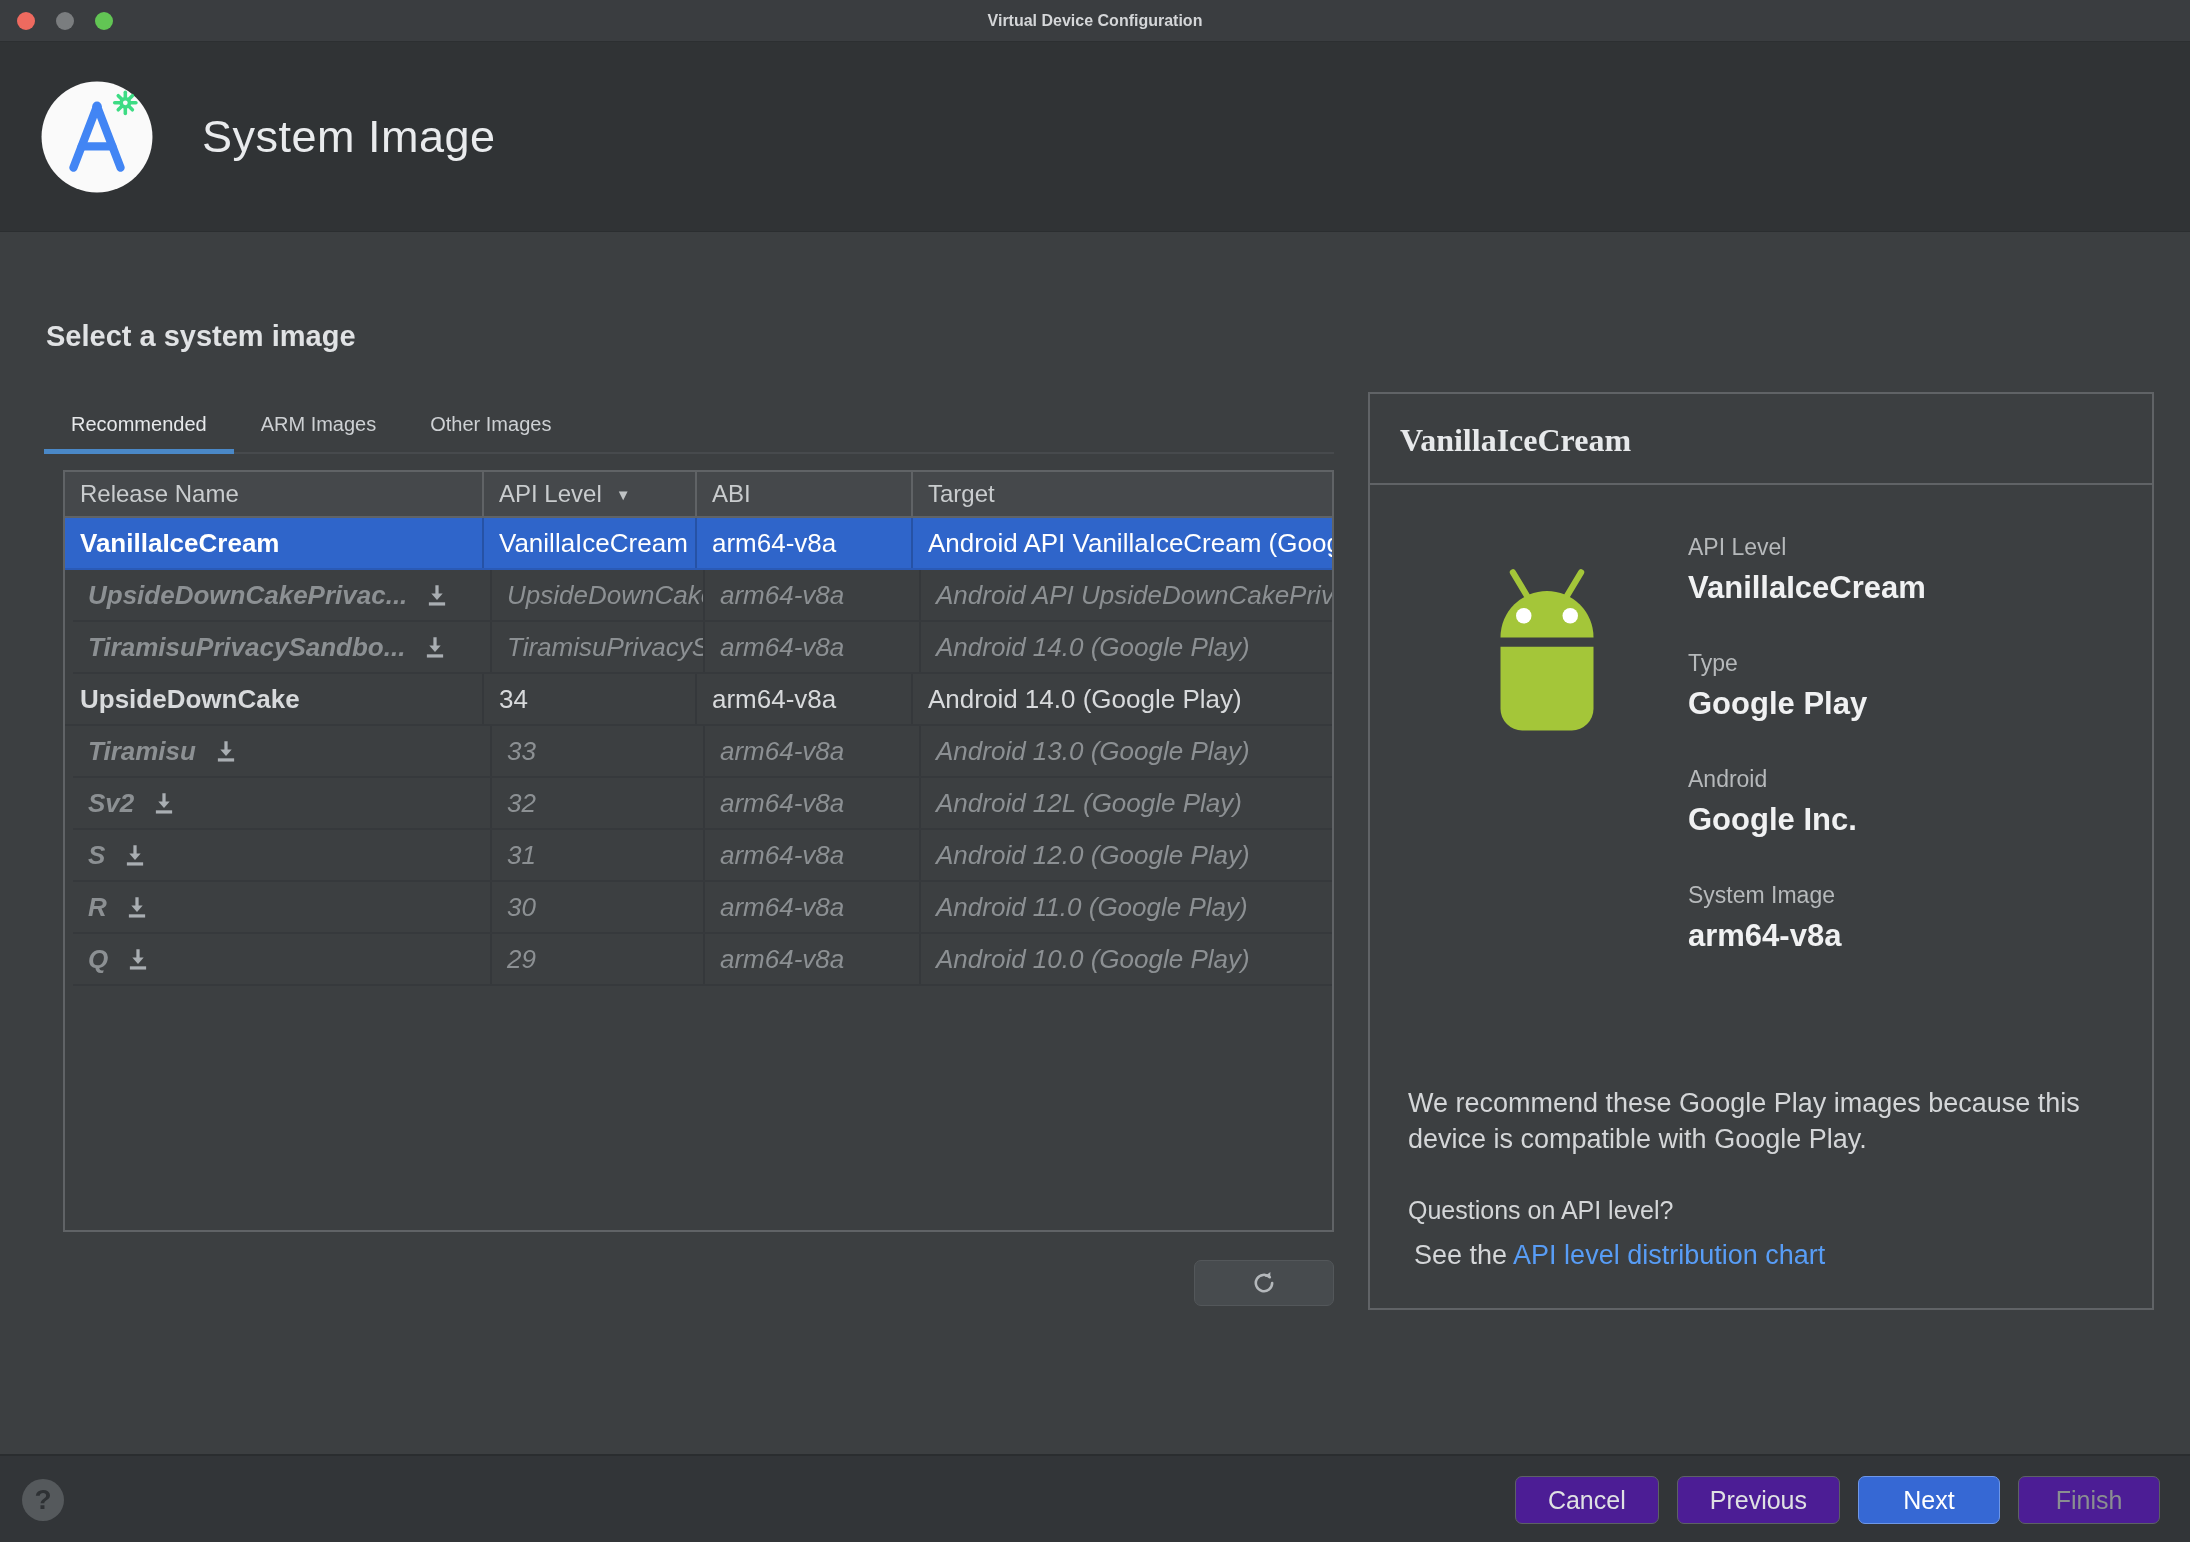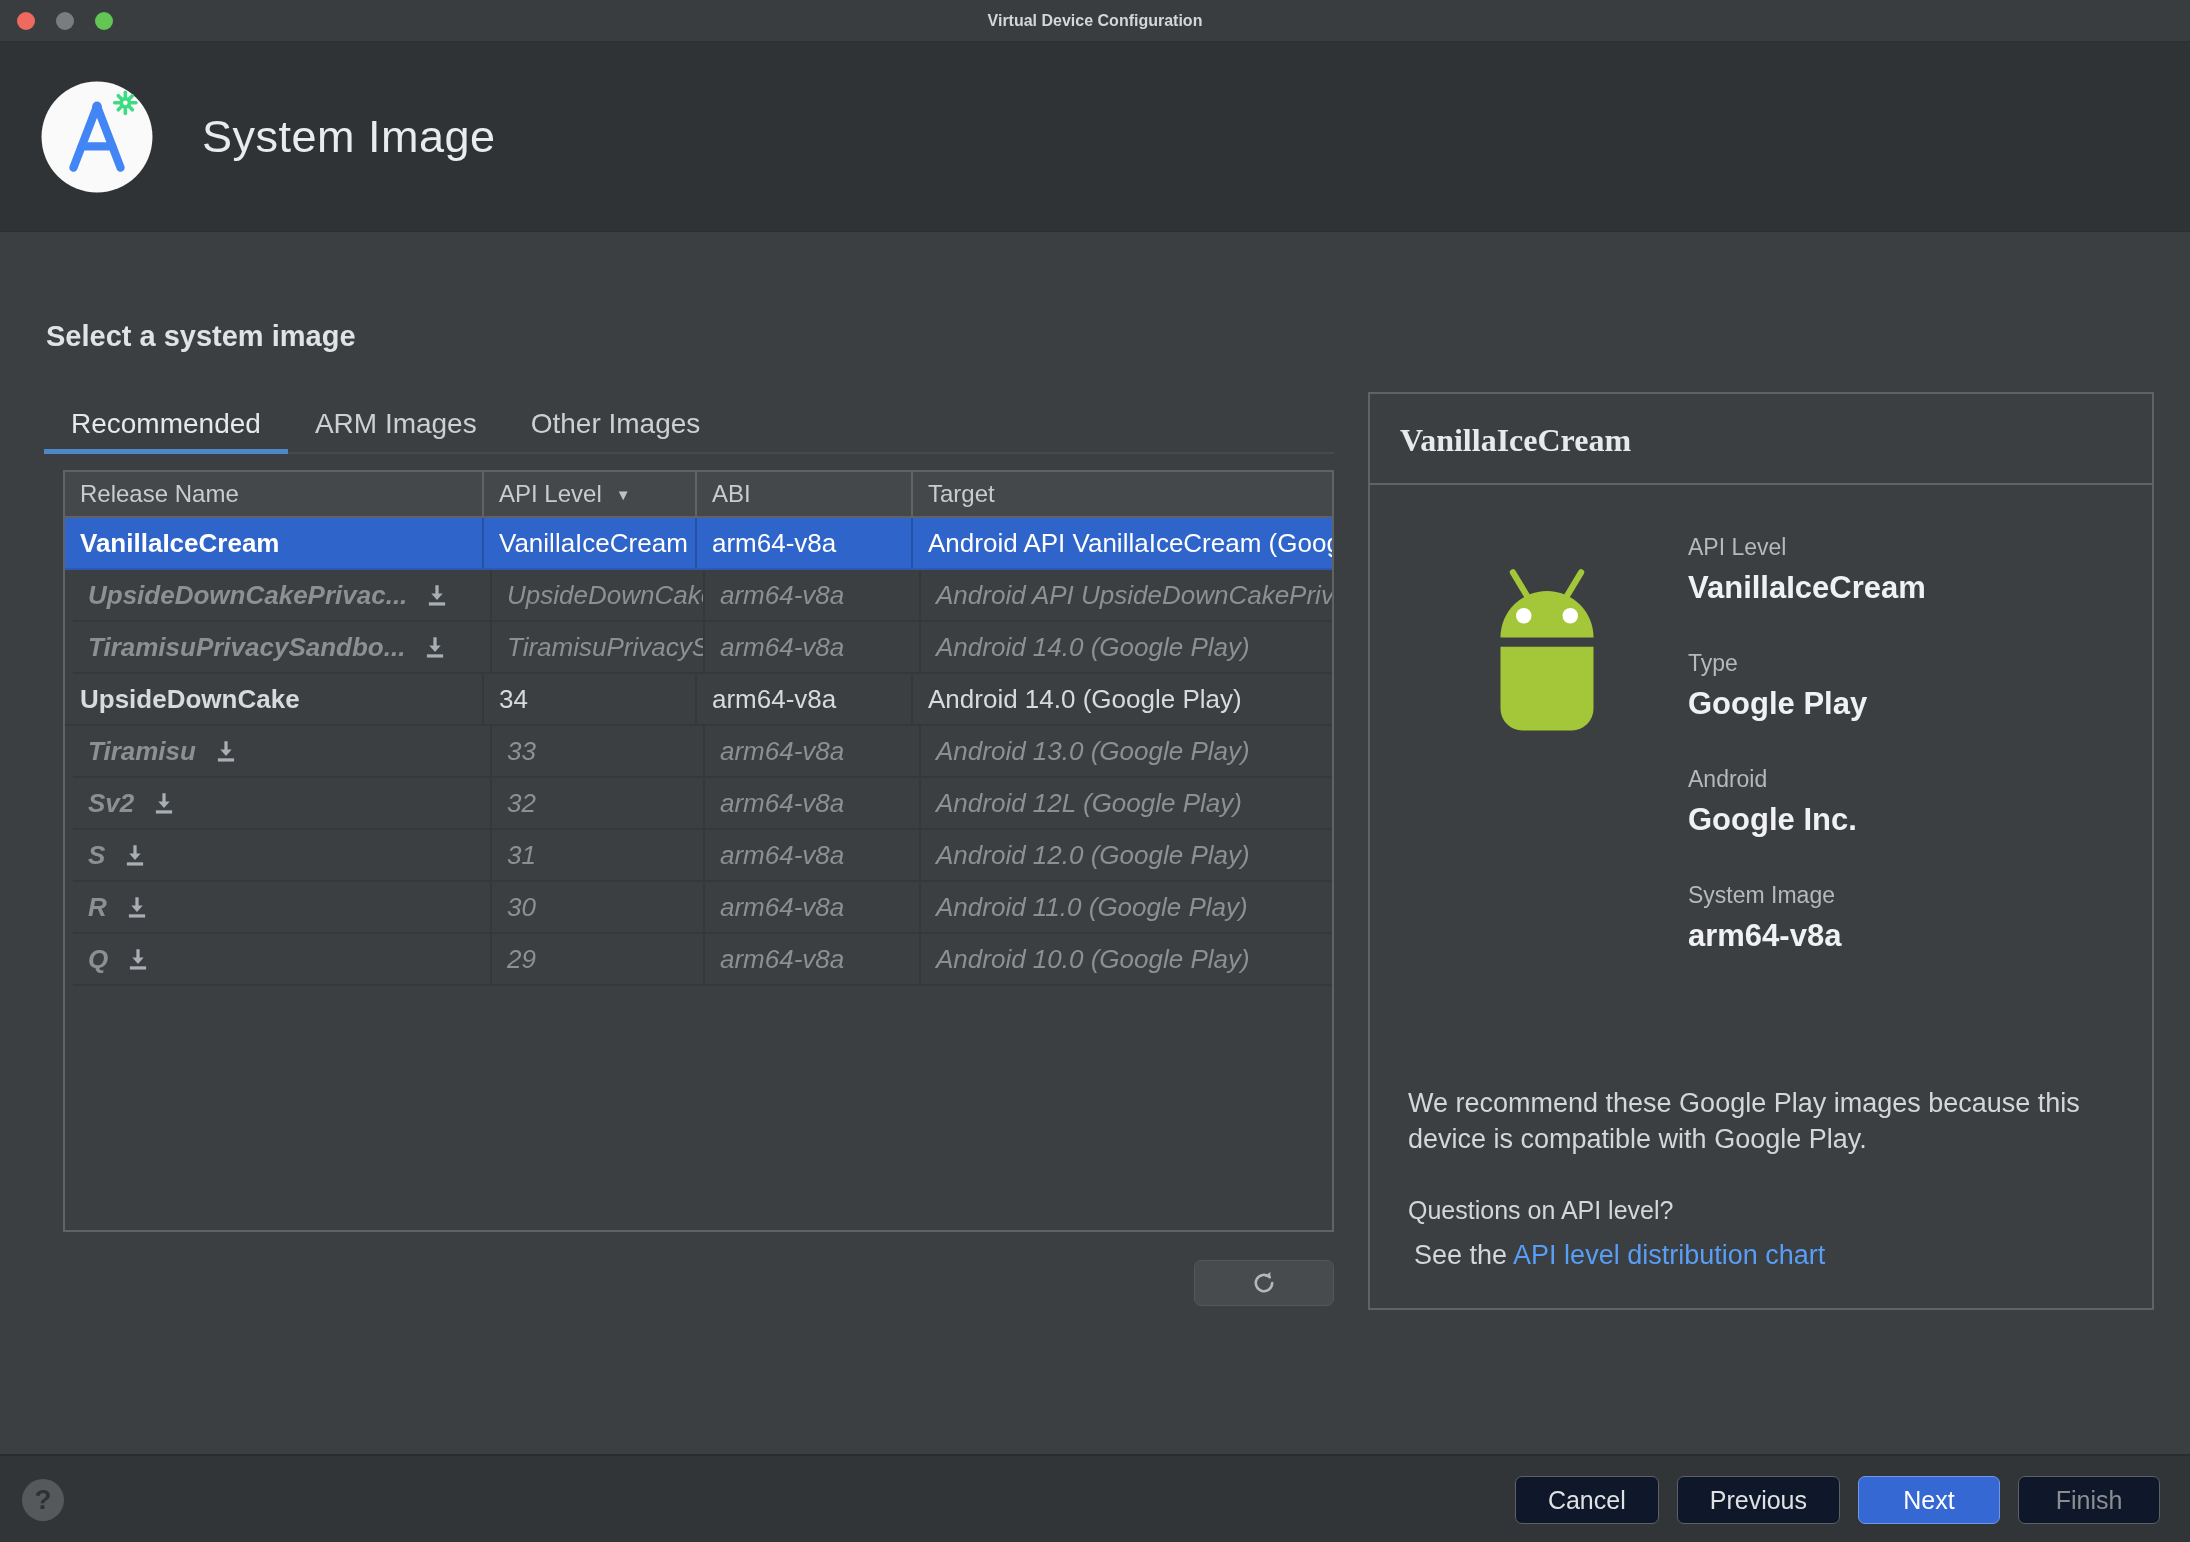--- a/index.html
+++ b/index.html
@@ -35,21 +35,21 @@
 
   
   .heading {
     position:absolute; left:46px; top:320px;
     font-size:29px; font-weight:700; color:#E0E2E4;
   }
   .tabs {
     position:absolute; left:44px; top:396px; width:1290px; height:58px;
     display:flex; border-bottom:2px solid #474A4D;
   }
-  .tab { position:relative; padding:0 27px; display:flex; align-items:center; font-size:28px; color:#CDD0D3; }
+  .tab { position:relative; padding:0 27px; display:flex; align-items:center; font-size:20px; color:#CDD0D3; }
   .tab.selected { color:#E6E8EA; }
   .tab.selected::after {
     content:""; position:absolute; left:0; right:0; bottom:-2px; height:5px; background:#4A88C7;
   }
 
   
   .avd-table {
     position:absolute; left:63px; top:470px; width:1271px; height:762px;
     border:2px solid #606366; background:#3C3F41; overflow:hidden;text-align:center;
   }
@@ -111,21 +111,21 @@
     background:#323538; border-top:2px solid #2A2D2F;
   }
   .help {
     position:absolute; left:22px; top:23px; width:42px; height:42px; border-radius:50%;
     background:#55595C; color:#2E3134; font-weight:700; font-size:28px;
     display:flex; align-items:center; justify-content:center;
   }
   .btns { position:absolute; right:30px; top:20px; display:flex; gap:18px; }
   .btn {
     height:48px; min-width:142px; padding:0 32px; border-radius:7px;
-    background:#0f172a; border:1px solid #5D6164; color:#DFE1E3; font-size:25px;
+    background:#4c1d95; border:1px solid #5D6164; color:#DFE1E3; font-size:25px;
     display:flex; align-items:center; justify-content:center;
     font-family:"Liberation Sans", sans-serif;
   }
   .btn.primary { background:#3668D4; border-color:#6E97E8; color:#FFFFFF; }
   .btn.disabled { color:#8A8E91; }
 </style>
 </head>
 <body>
 
 <div class="titlebar">

